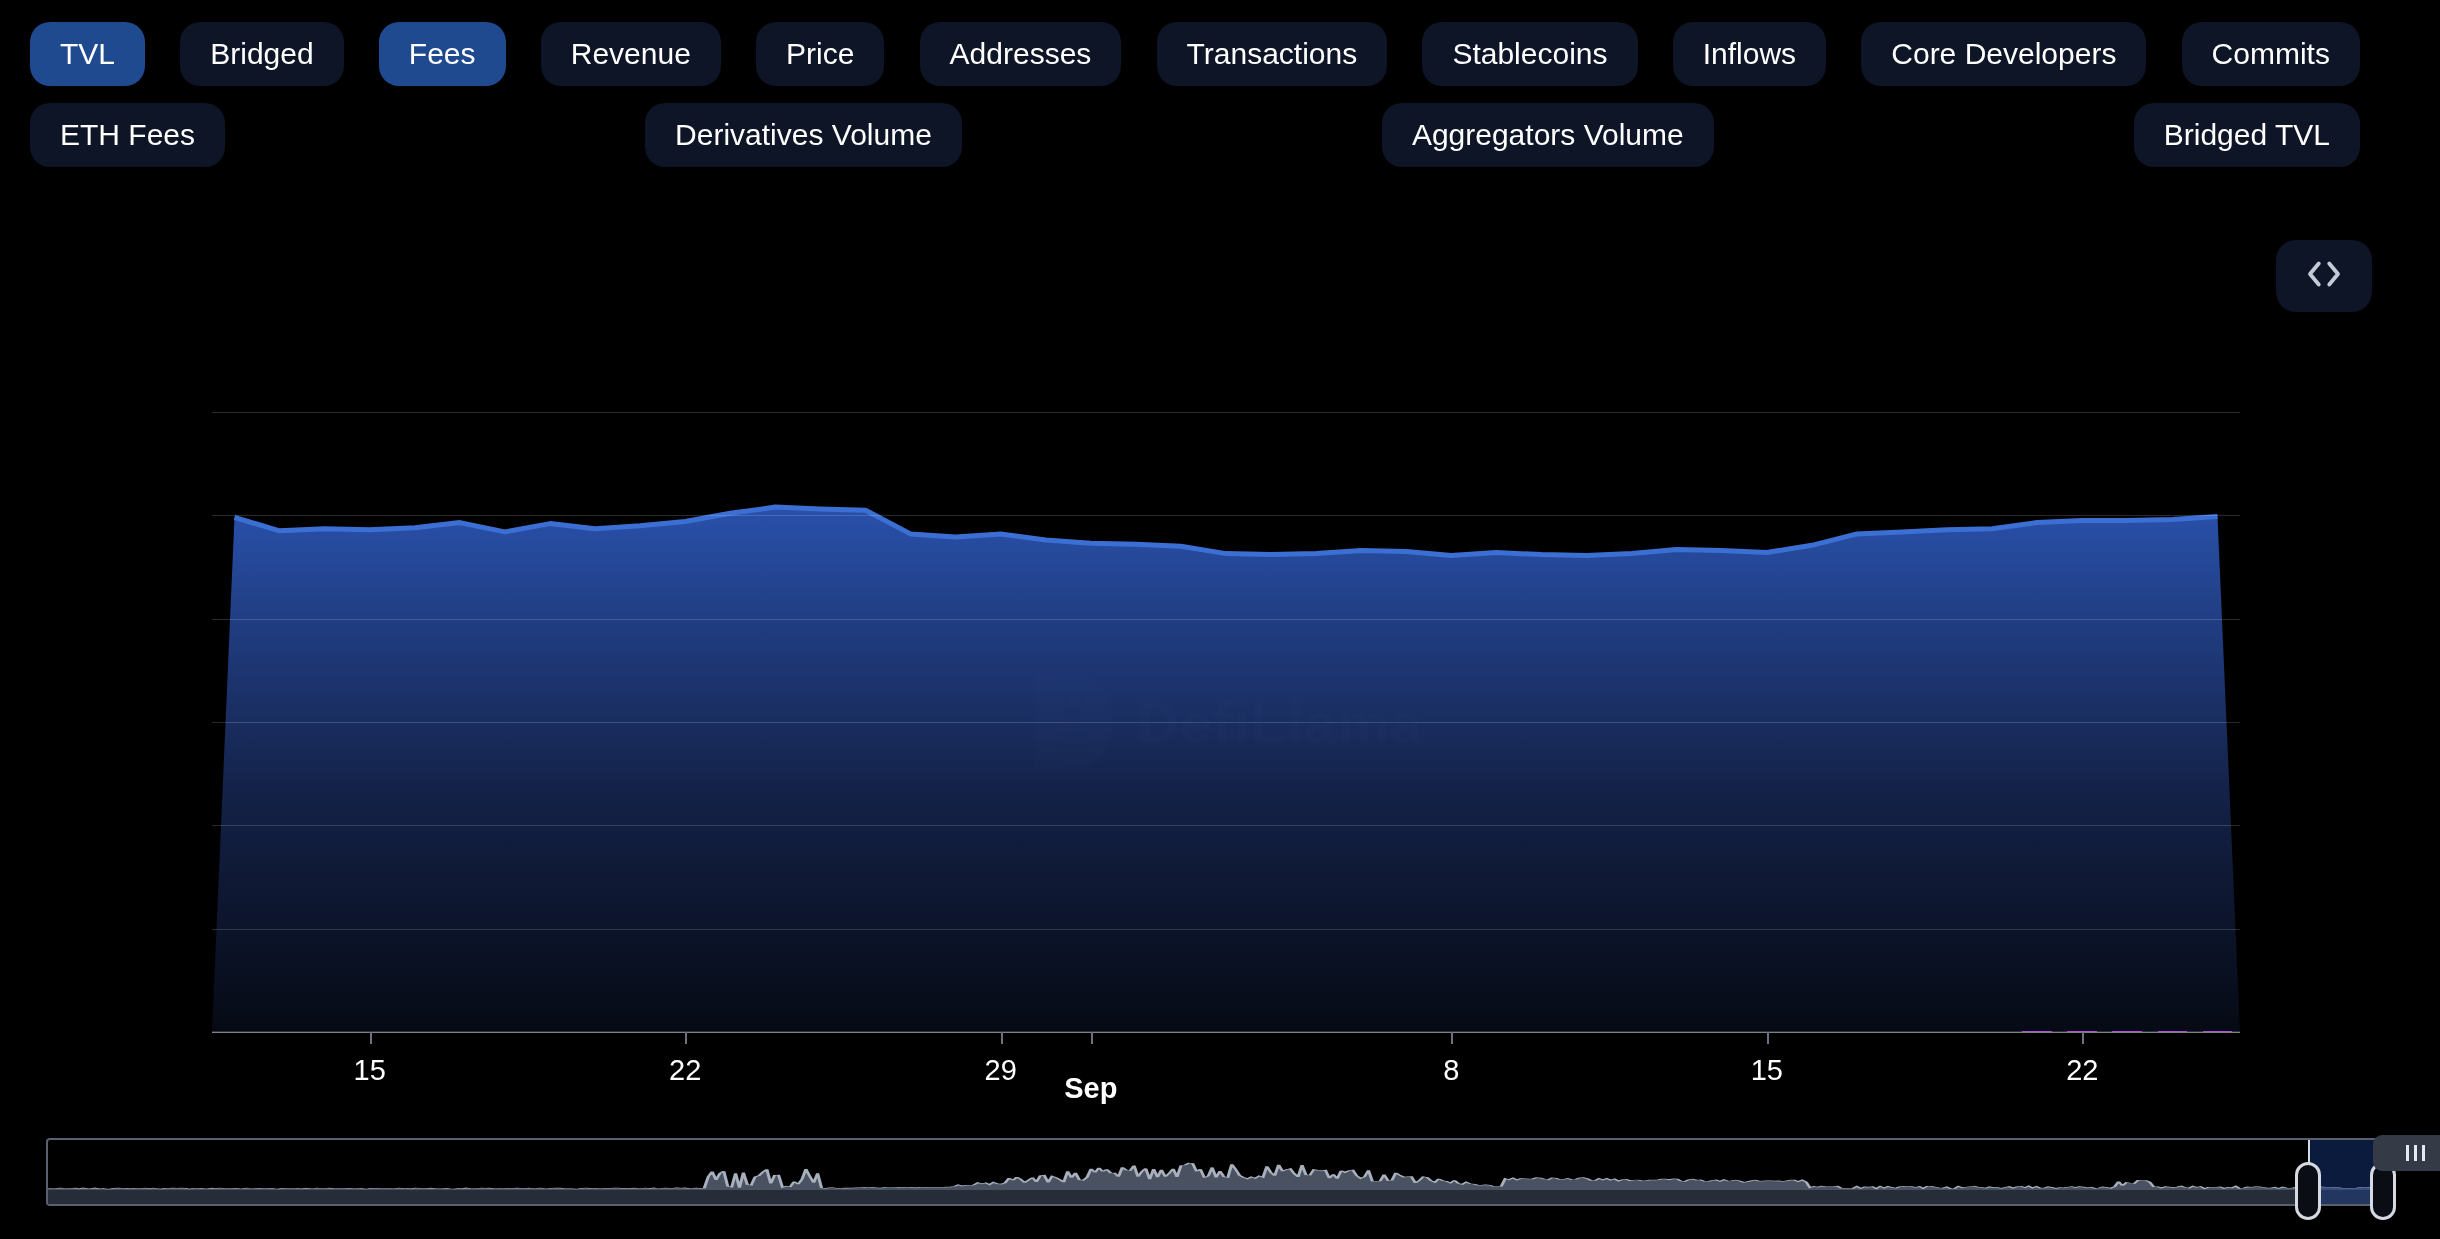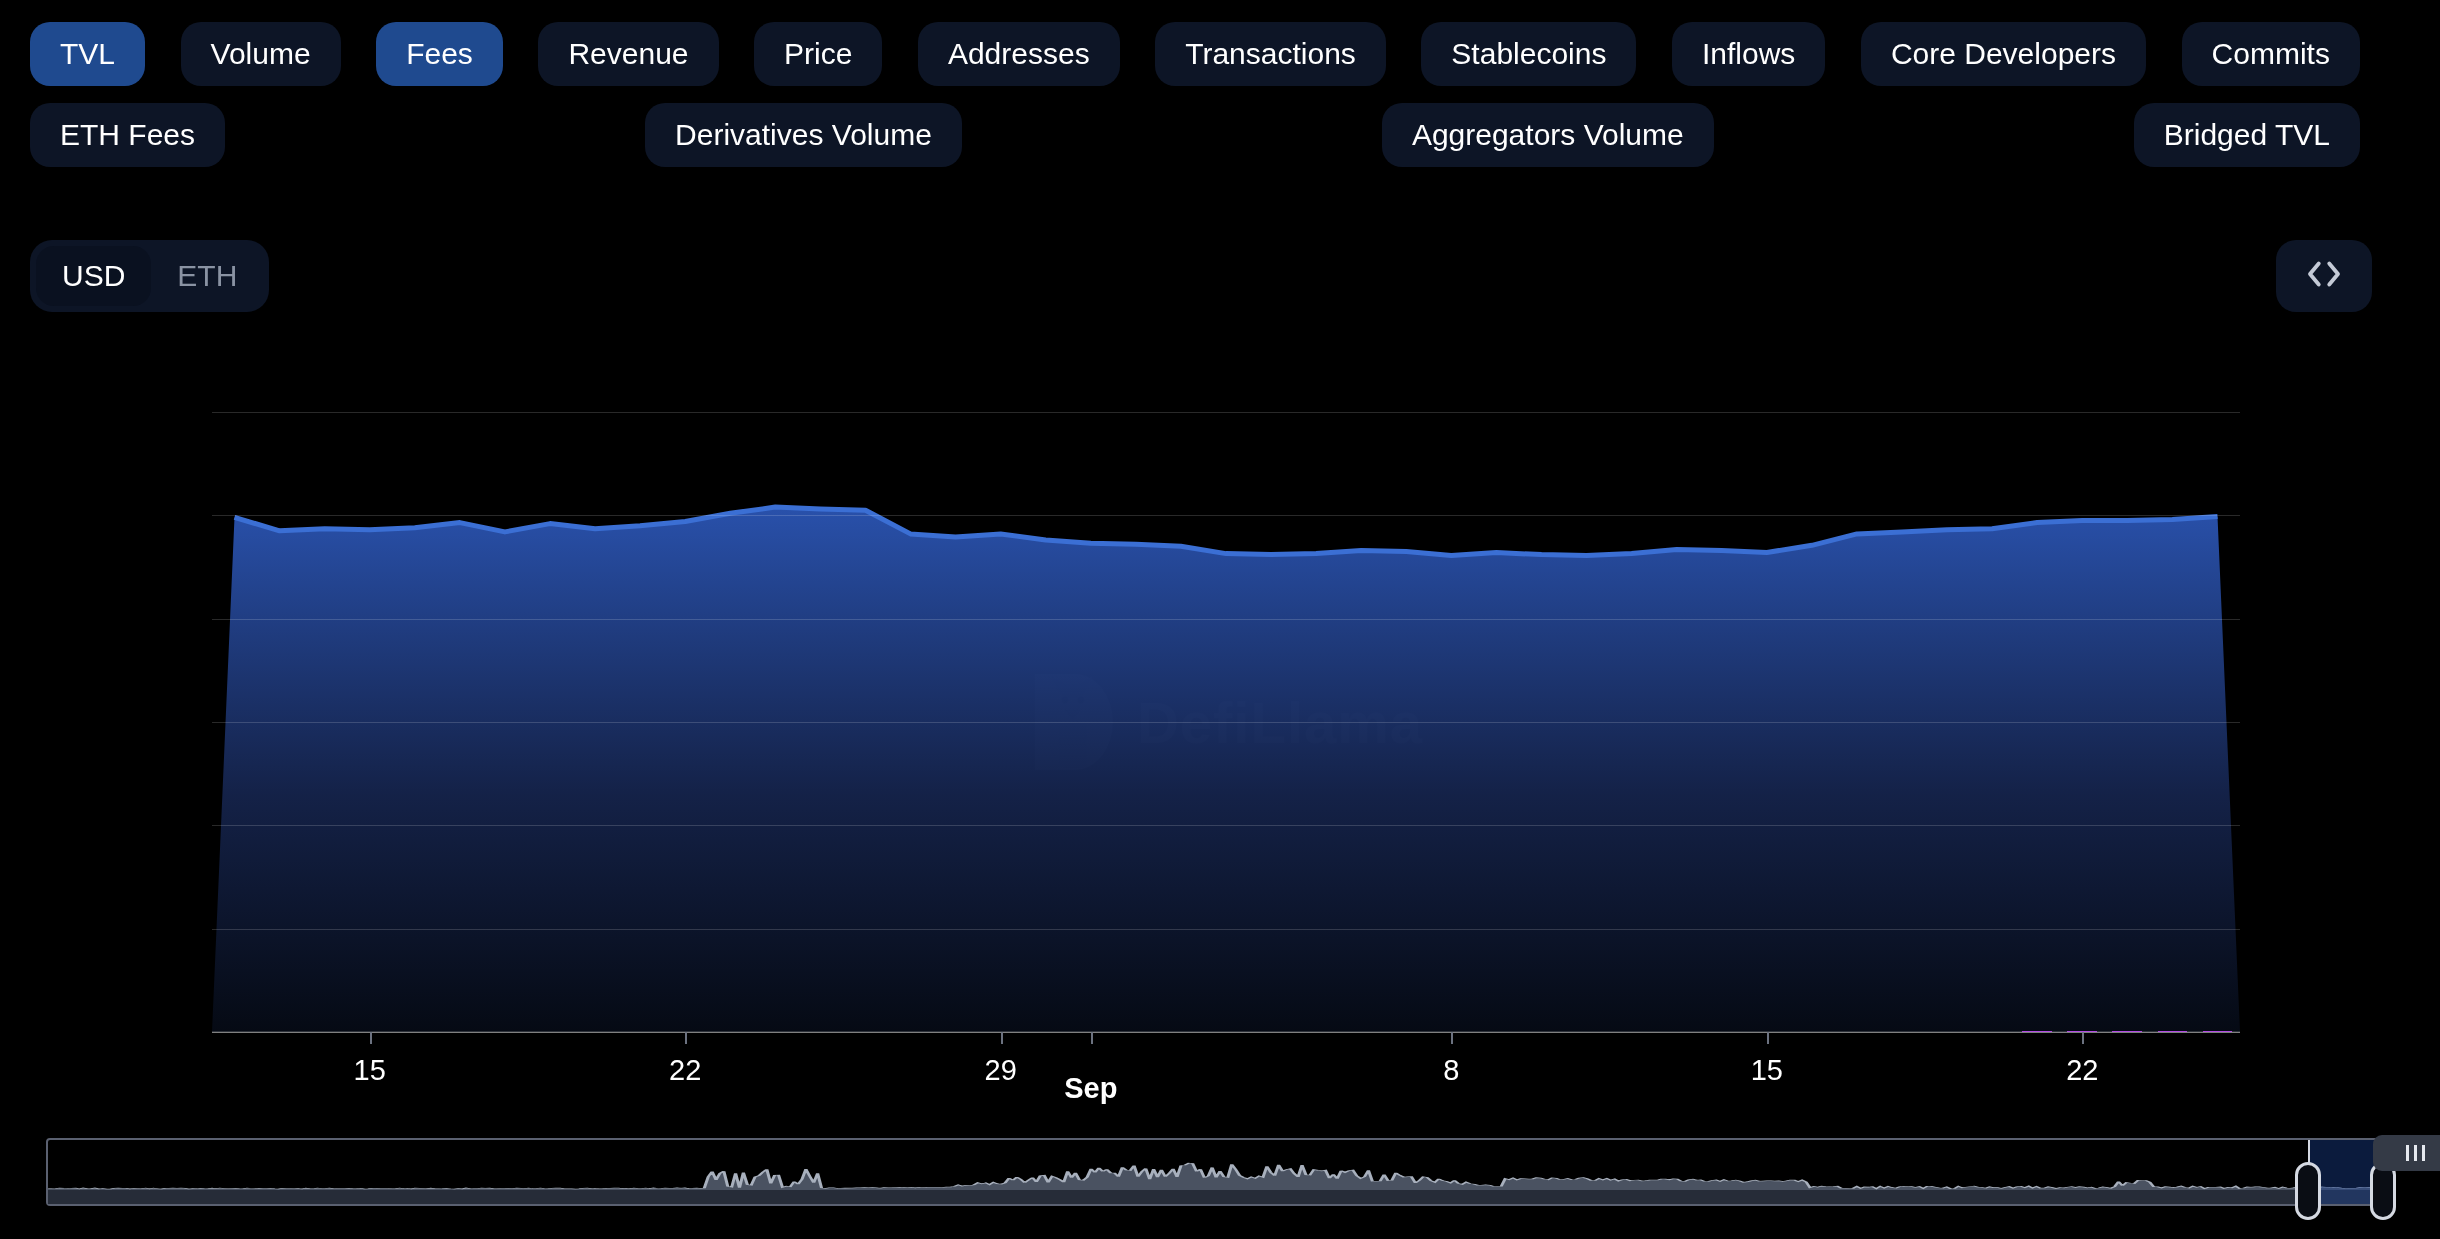--- a/index.html
+++ b/index.html
@@ -79,40 +79,36 @@
                  display:flex; align-items:center; justify-content:center; gap:5px; }
   .handle-grip i { display:block; width:3px; height:16px; background:#e6e9ef; }
 </style>
 </head>
 <body>
 
 <div id="app">
 
   <div class="tabbar" id="tabbar">
       <button class="chip active">TVL</button>
-      <button class="chip">Volume</button>
+      <button class="chip">Bridged</button>
       <button class="chip active">Fees</button>
       <button class="chip">Revenue</button>
       <button class="chip">Price</button>
       <button class="chip">Addresses</button>
       <button class="chip">Transactions</button>
       <button class="chip">Stablecoins</button>
       <button class="chip">Inflows</button>
       <button class="chip">Core Developers</button>
       <button class="chip">Commits</button>
       <button class="chip">ETH Fees</button>
       <button class="chip">Derivatives Volume</button>
       <button class="chip">Aggregators Volume</button>
       <button class="chip">Bridged TVL</button>
     </div>
 
-  <div class="toggle-wrap" id="toggle">
-      <div class="toggle-opt sel">USD</div>
-      <div class="toggle-opt">ETH</div>
-    </div>
 
   <div class="embed-btn">
     <span>
       <svg viewBox="0 0 24 24" fill="none" stroke="#c4cad6" stroke-width="2.2" stroke-linecap="round" stroke-linejoin="round">
         <polyline points="9 6 4 12 9 18"></polyline>
         <polyline points="15 6 20 12 15 18"></polyline>
       </svg>
     </span>
   </div>
 

